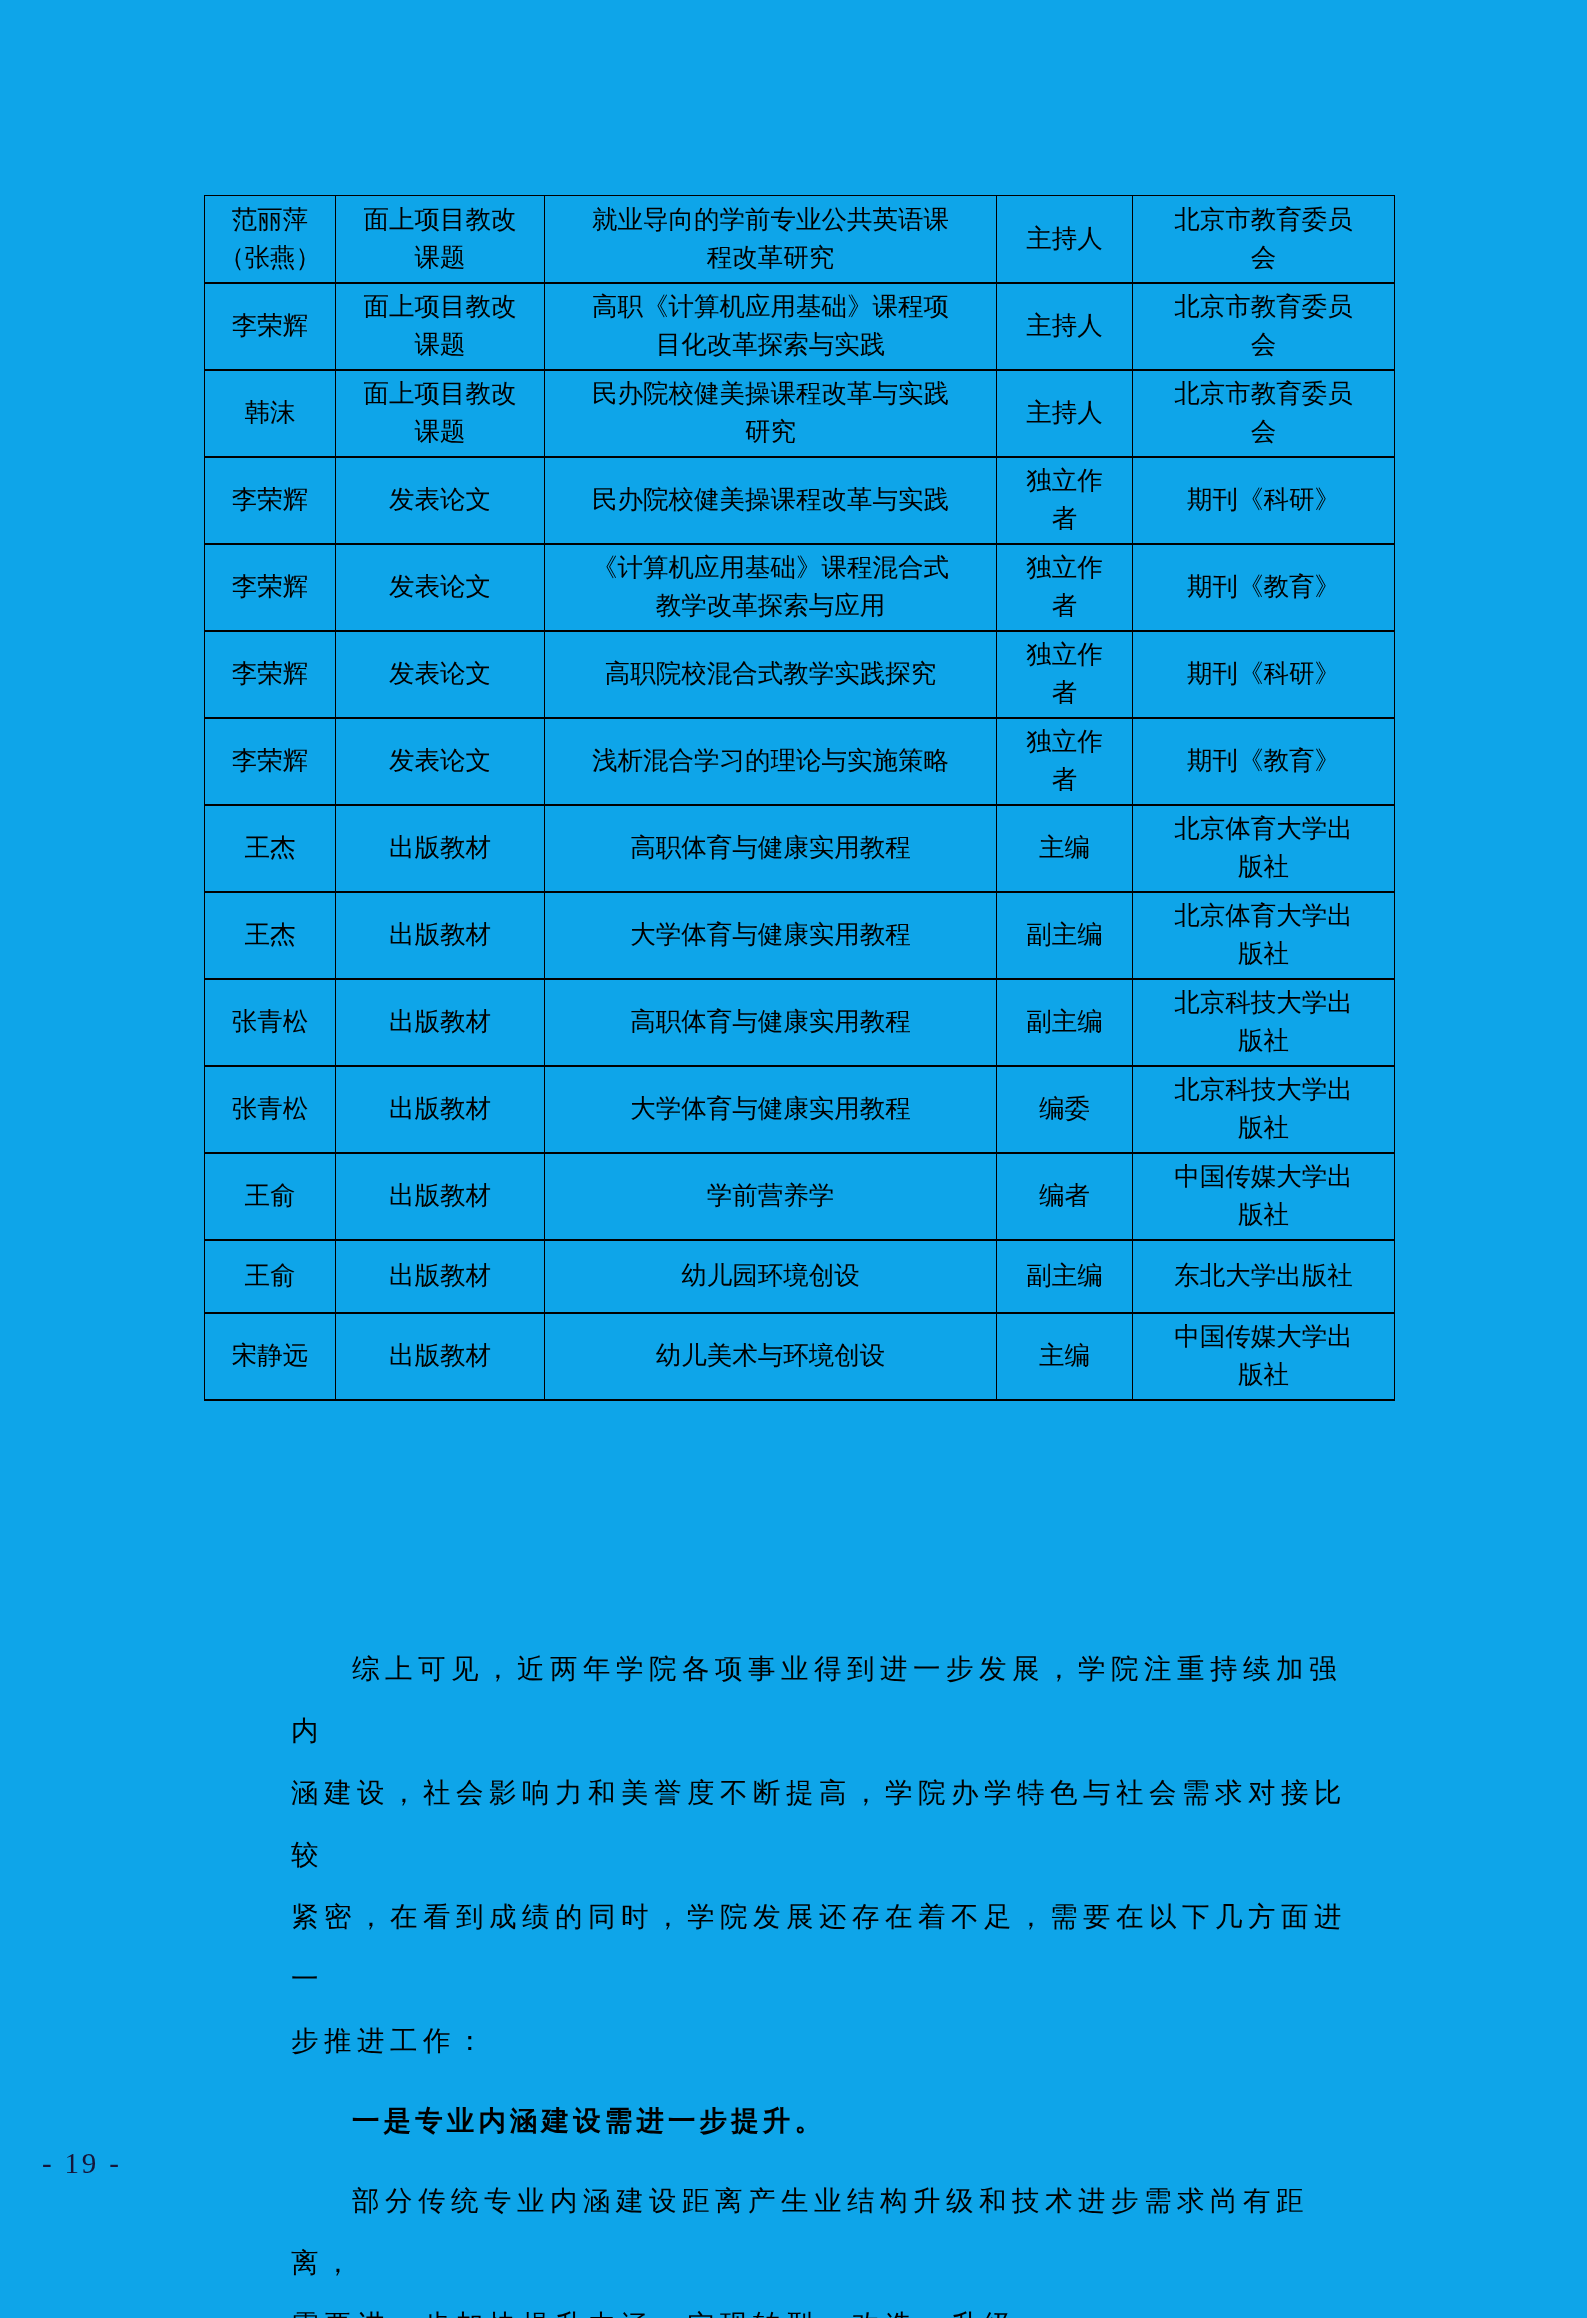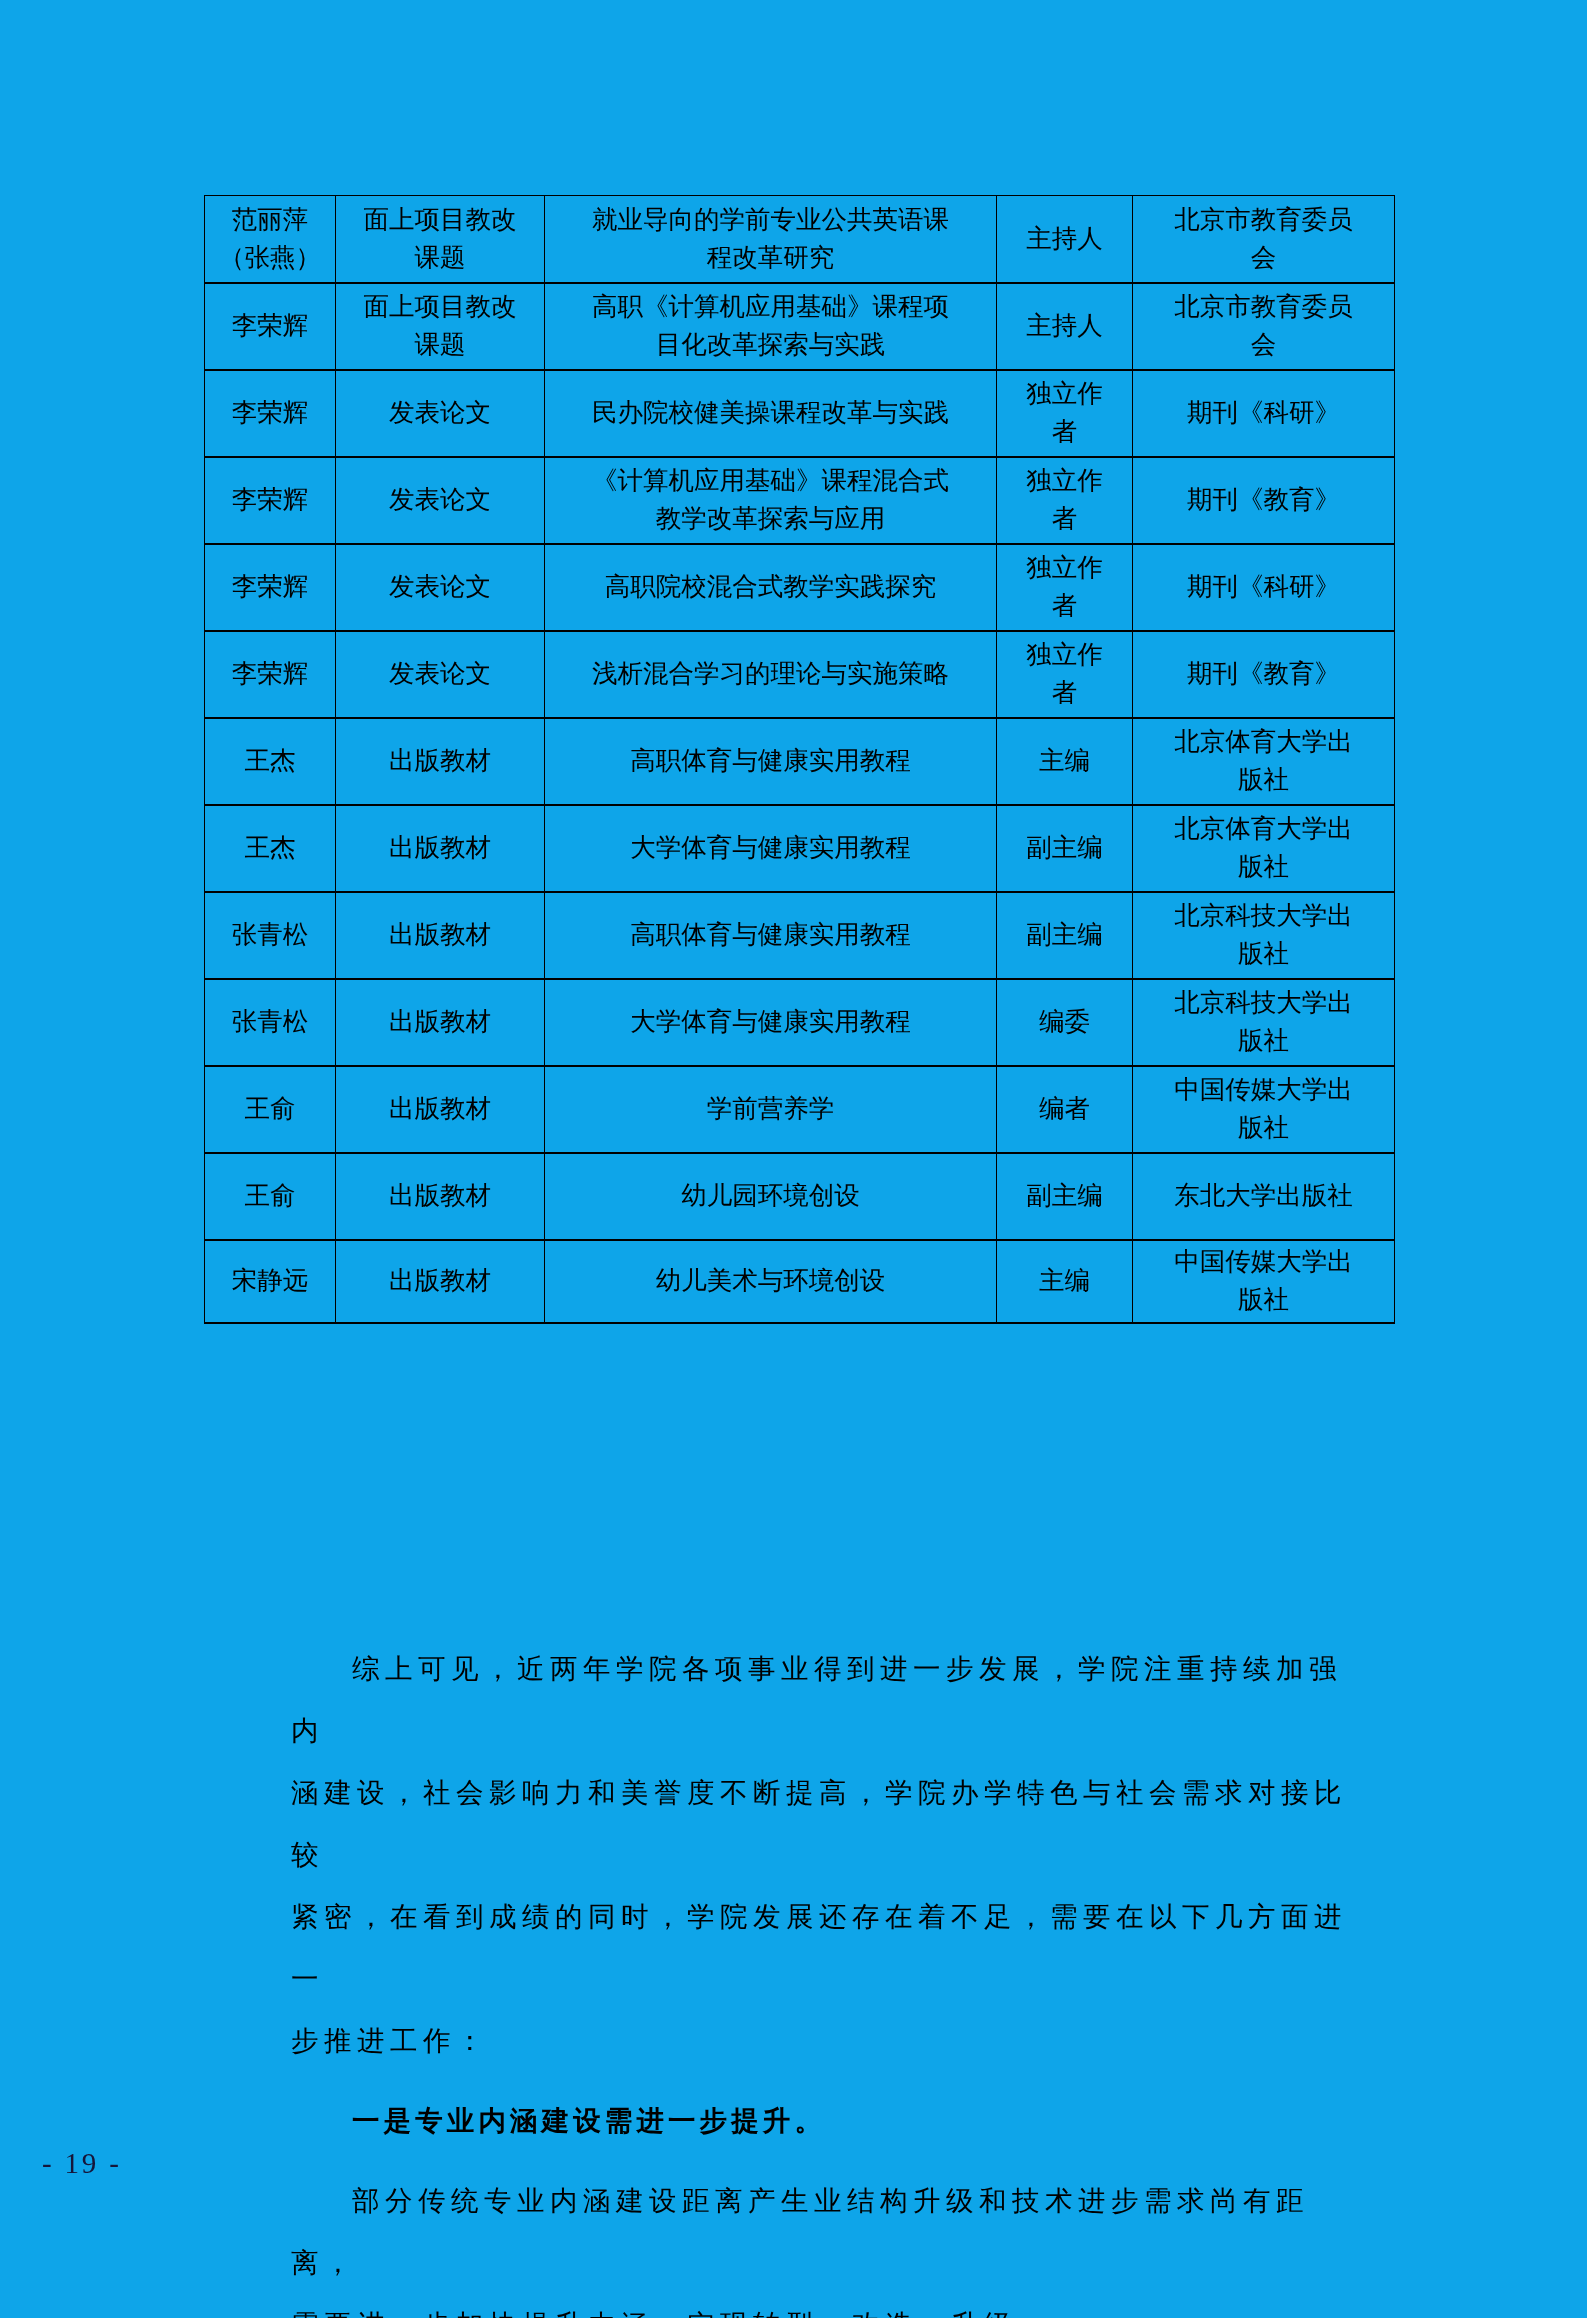--- a/index.html
+++ b/index.html
@@ -111,20 +111,30 @@
       <td>李荣辉</td>
       <td>面上项目教改
 课题</td>
       <td>高职《计算机应用基础》课程项
 目化改革探索与实践</td>
       <td>主持人</td>
       <td>北京市教育委员
 会</td>
     </tr>
         <tr class="pub-row">
+      <td>韩沫</td>
+      <td>面上项目教改
+课题</td>
+      <td>民办院校健美操课程改革与实践
+研究</td>
+      <td>主持人</td>
+      <td>北京市教育委员
+会</td>
+    </tr>
+        <tr class="pub-row">
       <td>李荣辉</td>
       <td>发表论文</td>
       <td>民办院校健美操课程改革与实践</td>
       <td>独立作
 者</td>
       <td>期刊《科研》</td>
     </tr>
         <tr class="pub-row">
       <td>李荣辉</td>
       <td>发表论文</td>

